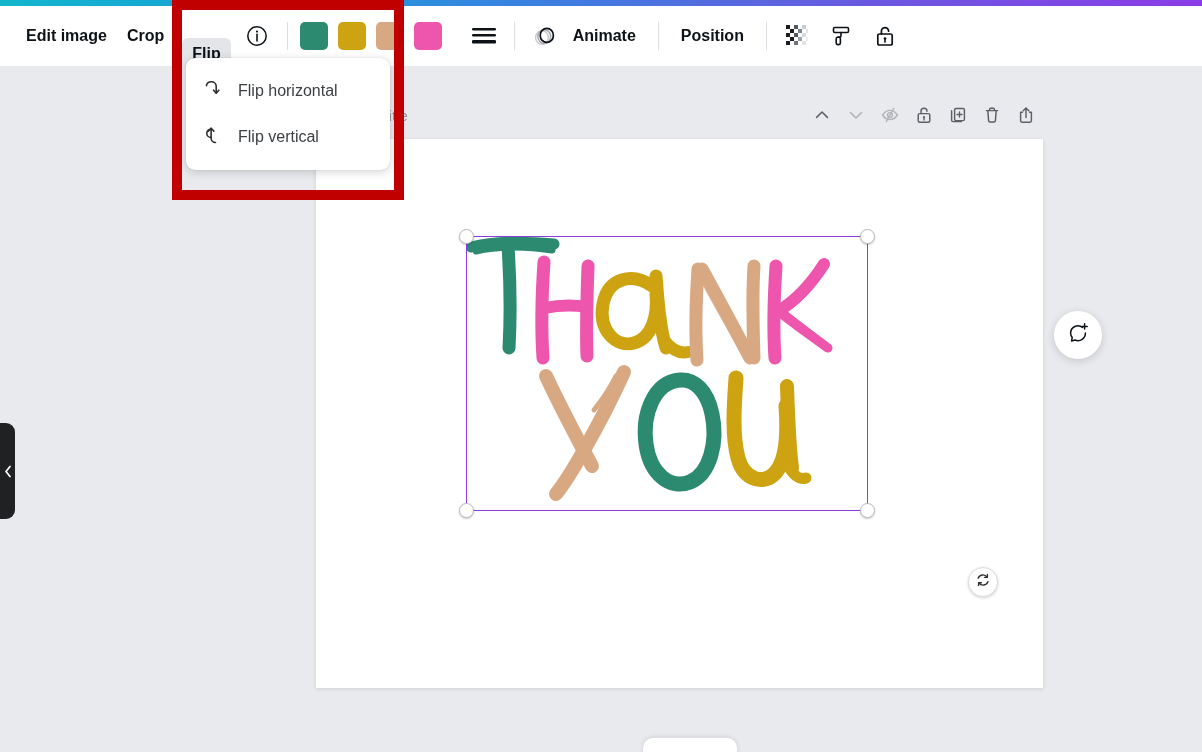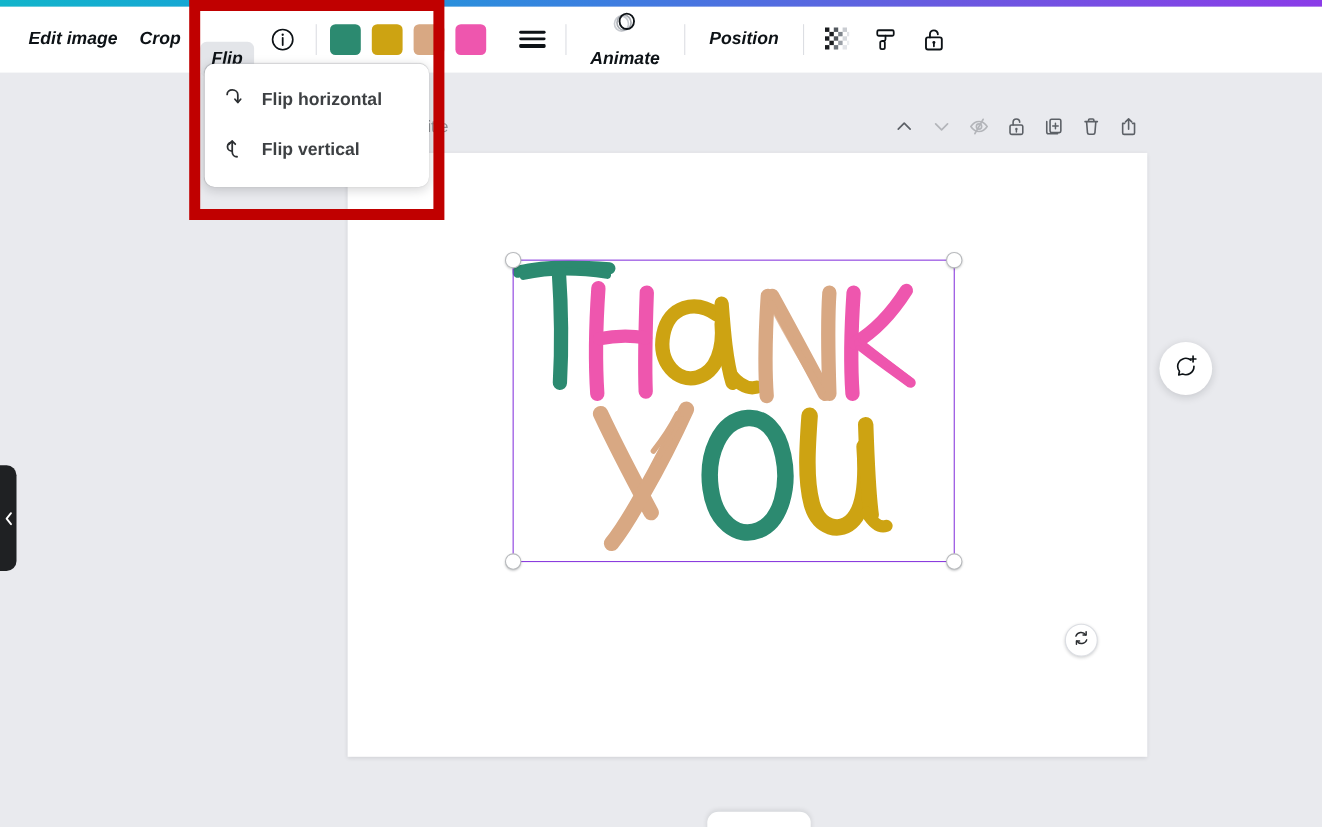--- a/index.html
+++ b/index.html
@@ -20,21 +20,20 @@
     z-index: 5;
   }
 
   
   .toolbar {
     position: absolute; top: 6px; left: 0; width: 1202px; height: 60px;
     background: #ffffff;
     display: flex; align-items: center;
     padding-left: 16px;
     z-index: 4;
-    font-style: italic;
   }
   .tool-text {
     font-size: 16px; color: #0d1216; font-weight: 600;
     padding: 7px 10px; border-radius: 6px; white-space: nowrap;
     cursor: pointer;
   }
   .tool-text.active { background: #e3e5e9; }
   .sep { width: 1px; height: 28px; background: #dcdee3; margin: 0 12px; }
   .swatch {
     width: 28px; height: 28px; border-radius: 5px; margin-right: 10px;
@@ -49,21 +48,21 @@
   .flip-menu {
     position: absolute; left: 186px; top: 58px; width: 204px;
     background: #fff; border-radius: 9px;
     box-shadow: 0 2px 10px rgba(14,19,24,.18), 0 0 1px rgba(14,19,24,.2);
     padding: 10px 0; z-index: 8;
   }
   .flip-item {
     display: flex; align-items: center; height: 46px;
     padding: 0 16px; cursor: pointer; gap: 14px;
   }
-  .flip-label { font-size: 16px; color: #3d4043; font-weight: bold; }
+  .flip-label { font-size: 16px; color: #3d4043; }
 
   
   .annot {
     position: absolute; left: 172px; top: 0px; width: 232px; height: 200px;
     border: 10px solid #c00000; z-index: 9; pointer-events: none;
   }
 
   
   .editor-body {
     position: absolute; top: 66px; left: 0; width: 1202px; height: 686px;
@@ -187,21 +186,21 @@
     <div class="icon-btn" style="margin-left:14px;">
       <svg width="26" height="18" viewBox="0 0 26 18">
         <rect x="1" y="1" width="24" height="2.6" rx="1.3" fill="#0d1216"></rect>
         <rect x="1" y="7" width="24" height="2.6" rx="1.3" fill="#0d1216"></rect>
         <rect x="1" y="13" width="24" height="3.6" rx="1.3" fill="#0d1216"></rect>
       </svg>
     </div>
 
     <div class="sep"></div>
 
-    <div style="display:flex;align-items:center;cursor:pointer;flex-direction:column;">
+    <div style="display:flex;align-items:center;cursor:pointer;">
       <span class="icon-btn">
         <svg width="26" height="24" viewBox="0 0 26 24" fill="none">
           <ellipse cx="10" cy="13.5" rx="6.4" ry="6.8" stroke="#c9ccd1" stroke-width="1.5"></ellipse>
           <ellipse cx="12.3" cy="12.6" rx="6.4" ry="6.8" stroke="#a7abb1" stroke-width="1.5"></ellipse>
           <ellipse cx="14.8" cy="11.4" rx="6.6" ry="7" stroke="#0d1216" stroke-width="1.7"></ellipse>
         </svg>
       </span>
       <span class="tool-text">Animate</span>
     </div>
 

